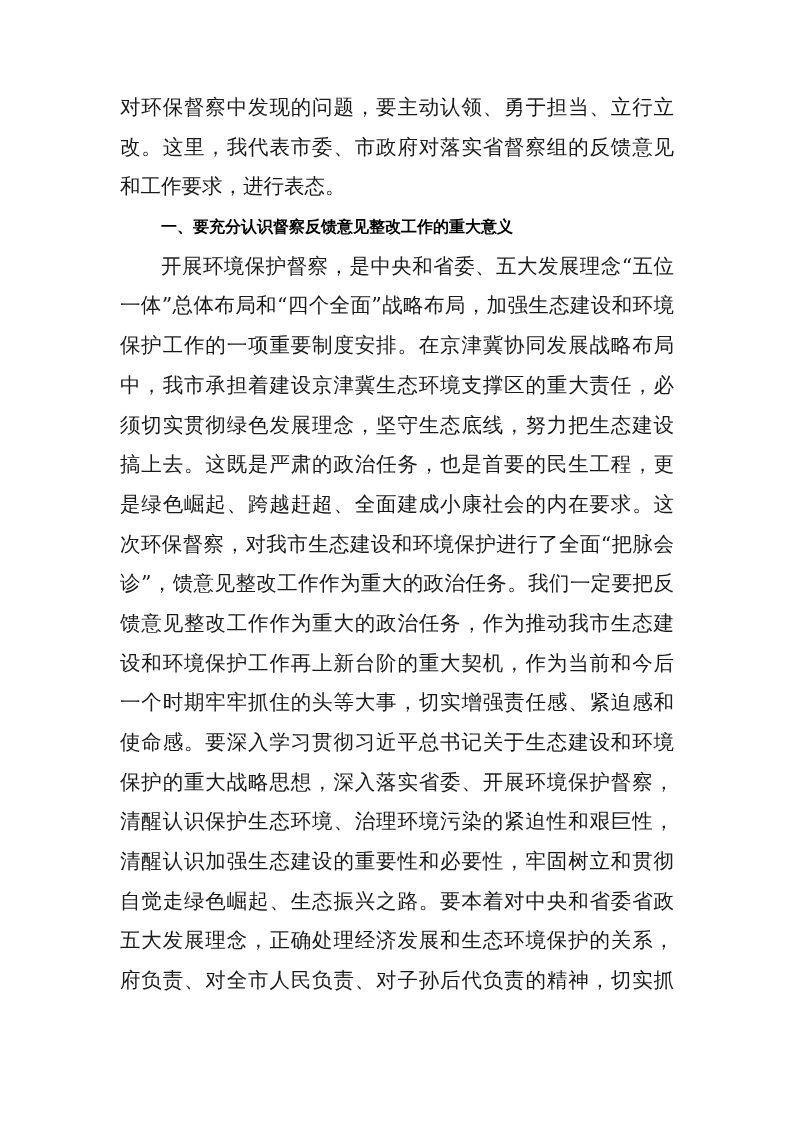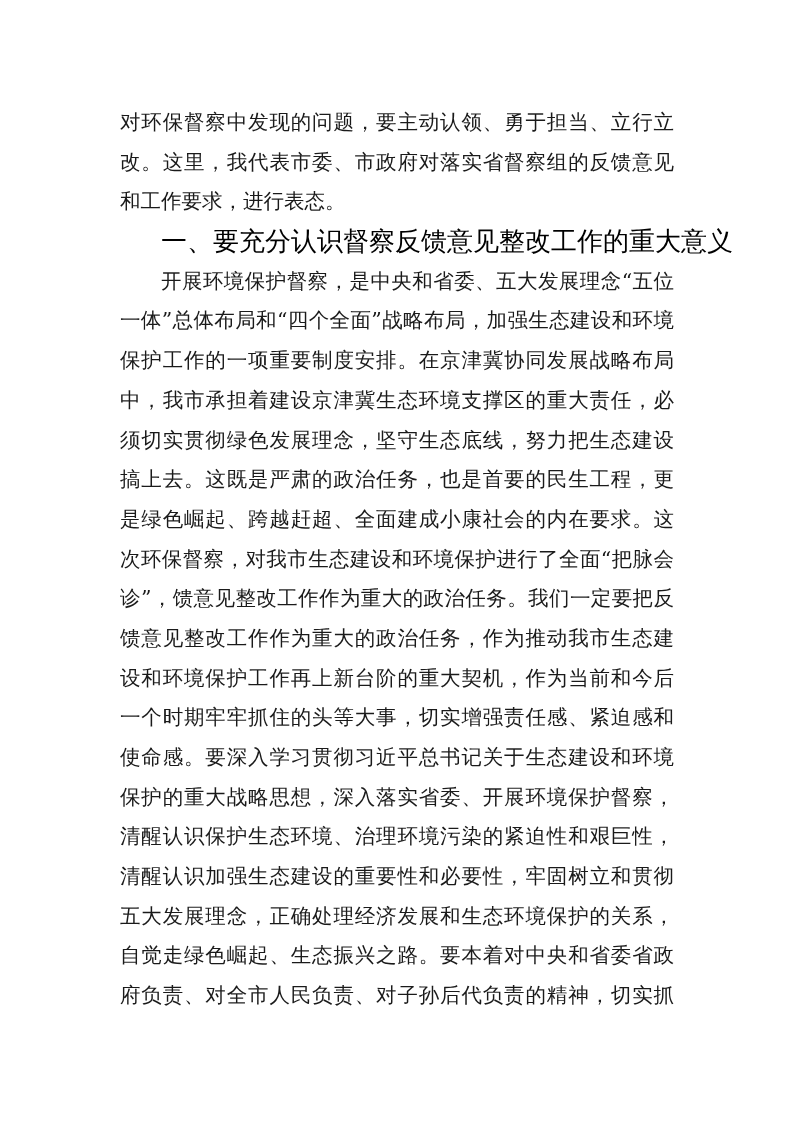--- a/index.html
+++ b/index.html
@@ -1,40 +1,40 @@
 <!DOCTYPE html>
 <html><head>
 <meta charset="utf-8">
 <style>
   html, body { margin: 0; padding: 0; background: #ffffff; }
   body { width: 793px; height: 1122px; position: relative; overflow: hidden; }
   .page {
     position: absolute;
     left: 120px;
-    top: 103px;
+    top: 88px;
     width: 554px;
     font-family: "DejaVu Serif", "Liberation Serif", serif;
     color: #1a1a1a;
   }
   .line {
     height: 39.7px;
     line-height: 39.7px;
     font-size: 20.5px;
     white-space: nowrap;
     text-align: justify;
     text-align-last: justify;
     letter-spacing: 0px;
   }
   .line.last { text-align-last: left; }
   .line.indent { padding-left: 41px; }
   .heading {
     height: 39.7px;
     line-height: 39.7px;
-    font-size: 26px;
-    font-weight: normal;
+    font-size: 16px;
+    font-weight: bold;
     font-family: "DejaVu Sans", "Liberation Sans", sans-serif;
     padding-left: 41px;
     white-space: nowrap;
     color: #000;
   }
 </style>
 </head>
 <body>
 
 <div class="page">
@@ -56,17 +56,17 @@
     <div class="line">是绿色崛起、跨越赶超、全面建成小康社会的内在要求。这</div>
     <div class="line">次环保督察，对我市生态建设和环境保护进行了全面“把脉会</div>
     <div class="line">诊”，馈意见整改工作作为重大的政治任务。我们一定要把反</div>
     <div class="line">馈意见整改工作作为重大的政治任务，作为推动我市生态建</div>
     <div class="line">设和环境保护工作再上新台阶的重大契机，作为当前和今后</div>
     <div class="line">一个时期牢牢抓住的头等大事，切实增强责任感、紧迫感和</div>
     <div class="line">使命感。要深入学习贯彻习近平总书记关于生态建设和环境</div>
     <div class="line">保护的重大战略思想，深入落实省委、开展环境保护督察，</div>
     <div class="line">清醒认识保护生态环境、治理环境污染的紧迫性和艰巨性，</div>
     <div class="line">清醒认识加强生态建设的重要性和必要性，牢固树立和贯彻</div>
+    <div class="line">自觉走绿色崛起、生态振兴之路。要本着对中央和省委省政</div>
     <div class="line">五大发展理念，正确处理经济发展和生态环境保护的关系，</div>
-    <div class="line">自觉走绿色崛起、生态振兴之路。要本着对中央和省委省政</div>
     <div class="line">府负责、对全市人民负责、对子孙后代负责的精神，切实抓</div>
   </div>
 </div>
 
 </body></html>

